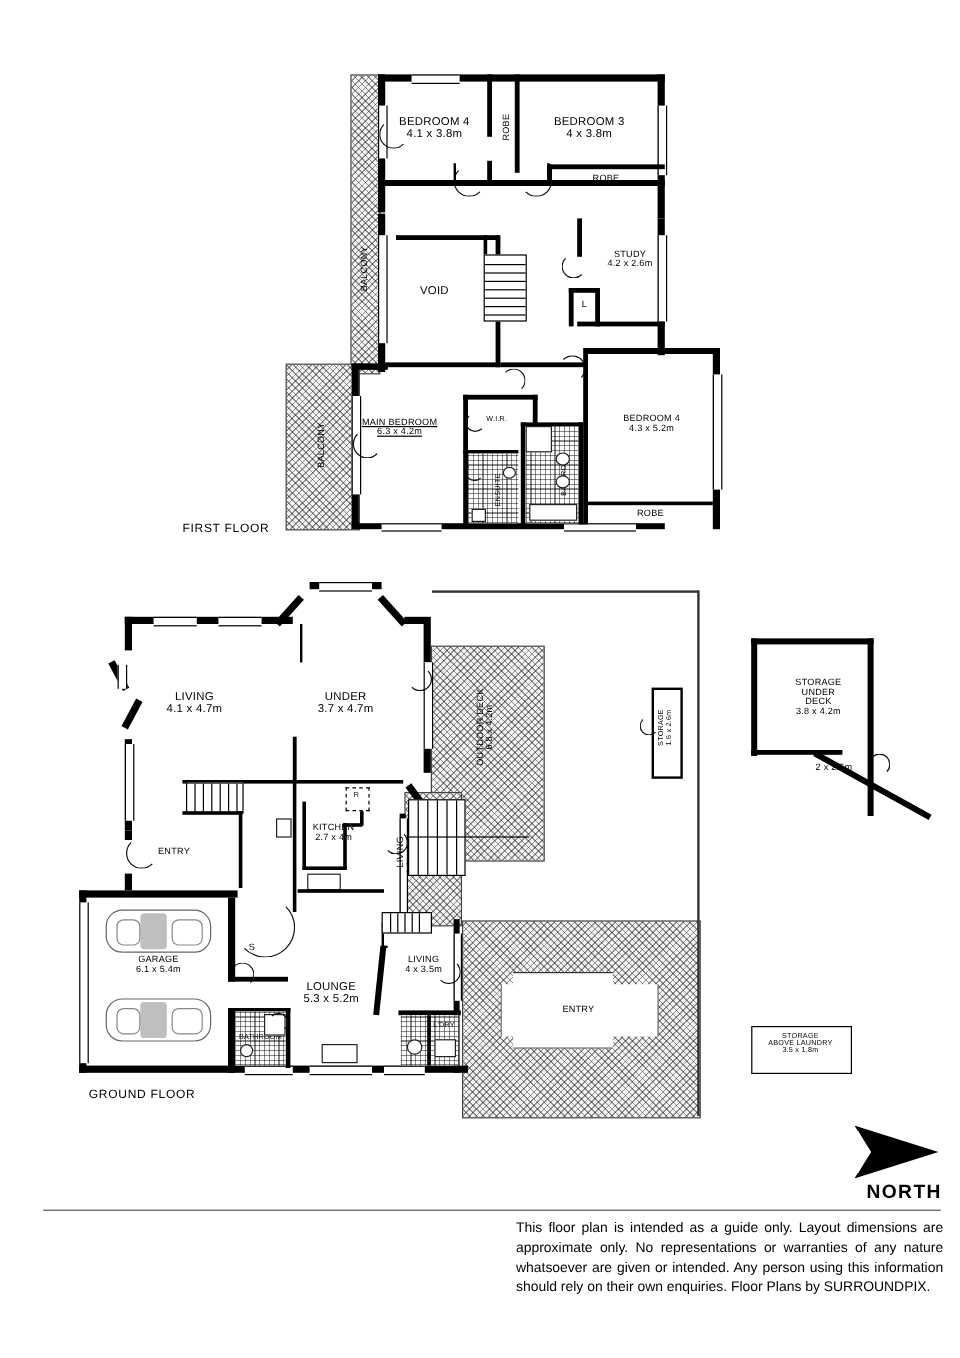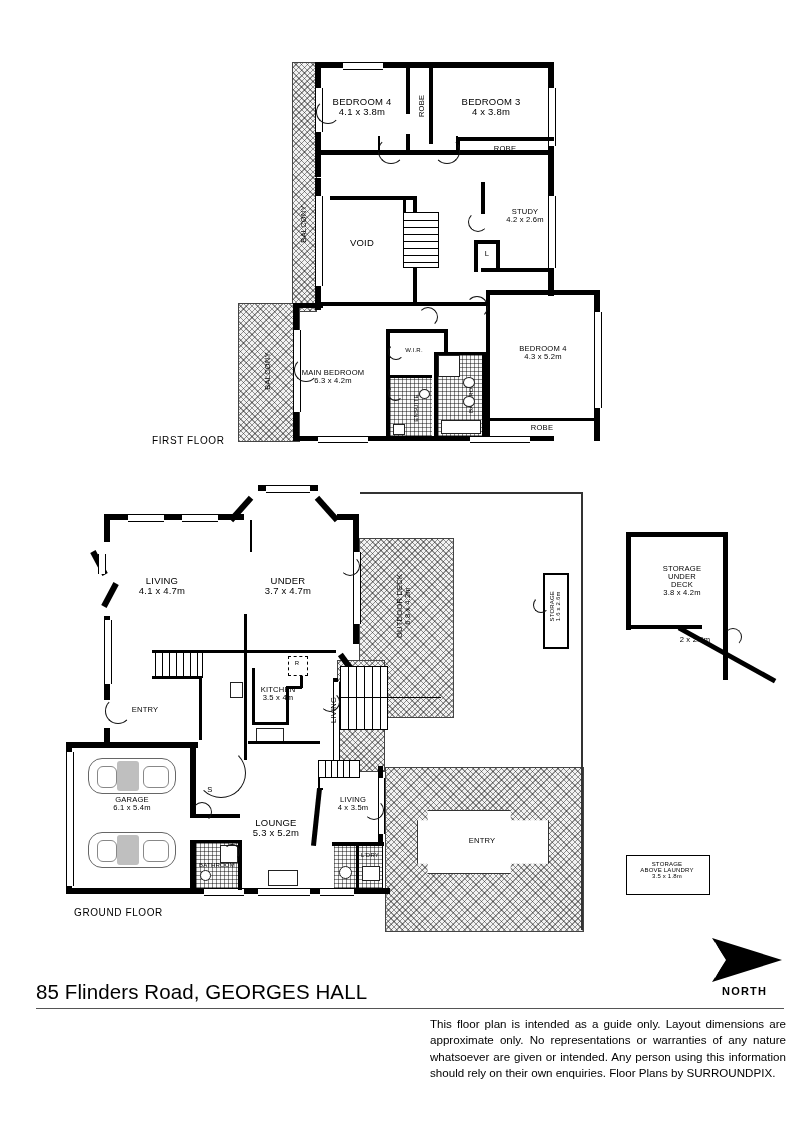--- a/index.html
+++ b/index.html
@@ -53,21 +53,21 @@
   
   .fx{position:absolute;border:1px solid #222;background:#fff;}
   .fxr{position:absolute;border:1px solid #222;background:#fff;border-radius:50%;}
 
   
   .boxout{position:absolute;border:2.5px solid #000;background:#fff;}
   .boxout2{position:absolute;border:1.6px solid #000;background:#fff;}
 
   
   .north{position:absolute;}
-  .northlabel{position:absolute;font-weight:bold;font-size:11px;letter-spacing:1.2px;}
+  .northlabel{position:absolute;font-weight:bold;font-size:16px;letter-spacing:1.2px;}
 
   
   .addr{position:absolute;font-size:20.5px;letter-spacing:.1px;}
   .rule{position:absolute;background:#555;height:1px;}
   .disc{position:absolute;font-size:11.6px;line-height:1.42;text-align:justify;width:356px;}
 
   .pool{position:absolute;background:#fff;border:1.6px solid #333;}
 </style>
 </head>
 <body>
@@ -170,21 +170,21 @@
   <div class="w" style="left:293px;top:303px;width:30px;height:5px;"></div>
 
   <div class="w" style="left:293px;top:436px;width:261px;height:5px;"></div>
   <div class="win" style="left:318px;top:436px;width:50px;height:5px;"></div>
   <div class="win" style="left:470px;top:436px;width:60px;height:5px;"></div>
 
   <div class="w" style="left:594px;top:290px;width:6px;height:151px;"></div>
   <div class="winV" style="left:594px;top:312px;width:6px;height:96px;"></div>
   <div class="w" style="left:488px;top:290px;width:112px;height:5px;"></div>
 
-  <div class="lbl" style="left:300px;top:369px;width:66px;">
+  <div class="lbl" style="left:300px;top:348px;width:66px;text-decoration:underline;">
     <span class="n lbl-sm">MAIN BEDROOM</span>
     <span class="d lbl-sm">6.3 x 4.2m</span>
   </div>
   <div class="door" style="left:294px;top:358px;width:22px;height:22px;border-width:1px;border-top-color:transparent;border-right-color:transparent;"></div>
 
   <div class="w" style="left:386px;top:329px;width:4px;height:108px;"></div>
   <div class="w" style="left:386px;top:329px;width:62px;height:4px;"></div>
   <div class="w" style="left:444px;top:329px;width:4px;height:28px;"></div>
   <div class="w" style="left:386px;top:375px;width:46px;height:3px;"></div>
   <div class="lbl" style="left:389px;top:347px;width:50px;">
@@ -305,21 +305,21 @@
   <div class="w" style="left:104px;top:258px;width:6px;height:14px;"></div>
   <div class="door" style="left:105px;top:228px;width:24px;height:24px;border-width:1px;border-top-color:transparent;border-right-color:transparent;"></div>
 
   <div class="w" style="left:252px;top:198px;width:3px;height:56px;"></div>
   <div class="w" style="left:300px;top:198px;width:3px;height:20px;"></div>
   <div class="w" style="left:286px;top:216px;width:16px;height:3px;"></div>
   <div class="w" style="left:286px;top:216px;width:3px;height:38px;"></div>
   <div class="w" style="left:252px;top:252px;width:37px;height:3px;"></div>
   <div class="lbl" style="left:248px;top:216px;width:60px;">
     <span class="n lbl-sm">KITCHEN</span>
-    <span class="d lbl-sm">3.5 x 4m</span>
+    <span class="d lbl-sm">2.7 x 4m</span>
   </div>
 
   <div class="abs" style="left:288px;top:186px;width:18px;height:18px;border:1.4px dashed #000;background:#fff;"></div>
   <div class="lbl" style="left:288px;top:190px;width:18px;">
     <span class="n lbl-xs">R</span>
   </div>
 
   <div class="fx" style="left:230px;top:212px;width:11px;height:14px;"></div>
   <div class="fx" style="left:256px;top:258px;width:26px;height:12px;"></div>
   <div class="thin" style="left:248px;top:271px;width:72px;height:3px;"></div>
@@ -460,17 +460,16 @@
 </div>
 
 <div class="north" style="left:712px;top:938px;width:72px;height:44px;">
   <svg width="72" height="44" viewBox="0 0 72 44">
     <polygon points="0,0 70,22 0,44 14,22" fill="#000"></polygon>
     <polygon points="3,4 3,40 13,22" fill="#fff"></polygon>
   </svg>
 </div>
 <div class="northlabel" style="left:722px;top:985px;">NORTH</div>
 
-<div class="addr" style="left:36px;top:980px;">85 Flinders Road, GEORGES HALL</div>
 <div class="rule" style="left:36px;top:1008px;width:748px;"></div>
 <div class="disc" style="left:430px;top:1016px;">This floor plan is intended as a guide only. Layout dimensions are approximate only. No representations or warranties of any nature whatsoever are given or intended. Any person using this information should rely on their own enquiries. Floor Plans by  SURROUNDPIX.</div>
 
 </div>
 
 </body></html>

